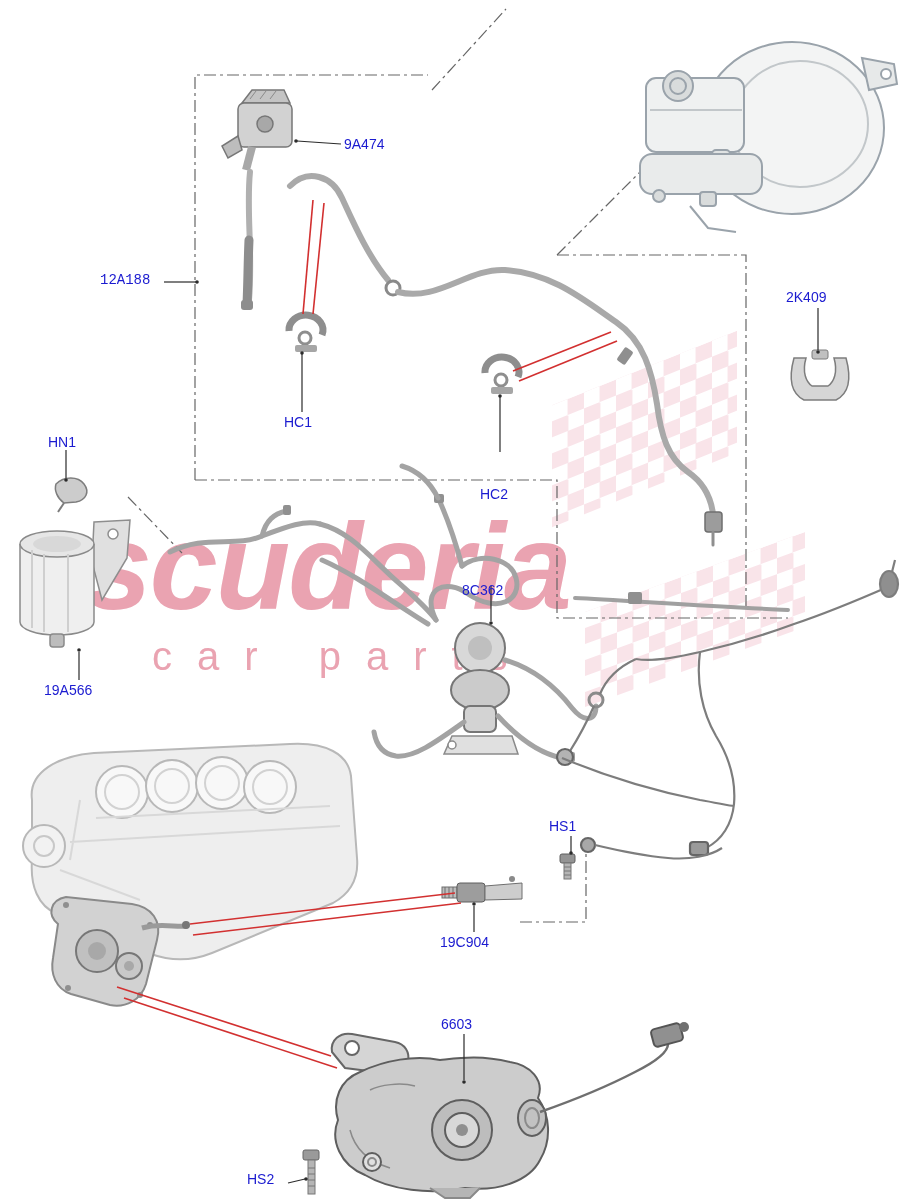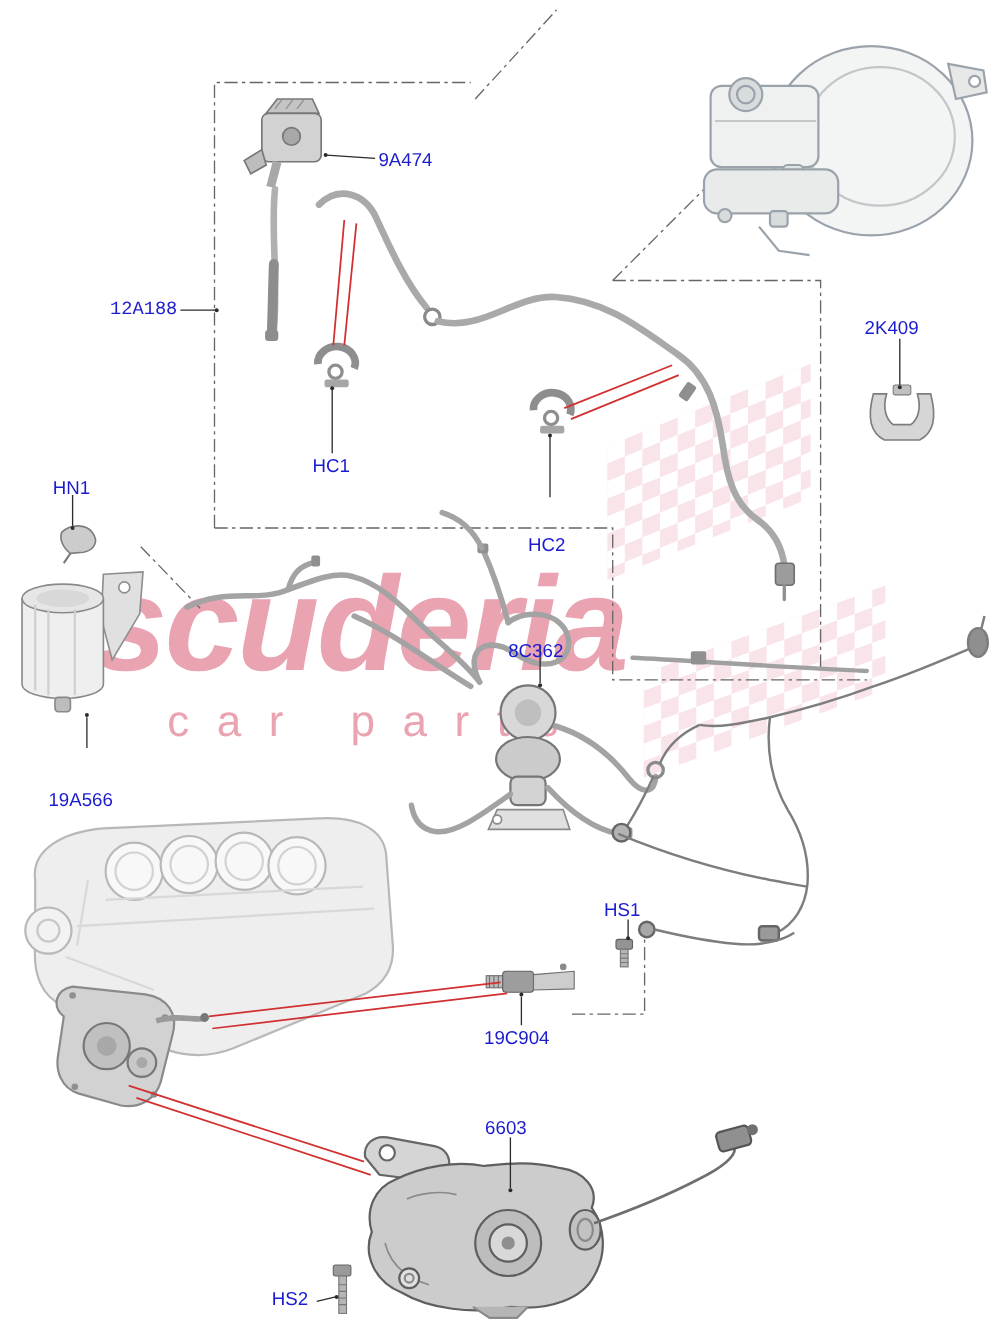--- a/index.html
+++ b/index.html
@@ -13,29 +13,29 @@
           letter-spacing:25px;font-family:"Liberation Sans",sans-serif;}
   .checker{position:absolute;opacity:.45;
            background-image:repeating-conic-gradient(#f2c2cf 0% 25%, rgba(255,255,255,0) 0% 50%);
            background-size:32px 32px;}
   .checker.c1{left:552px;top:368px;width:185px;height:122px;transform:skewY(-22deg);}
   .checker.c2{left:585px;top:572px;width:220px;height:95px;transform:skewY(-20deg);}
   
   svg.art{position:absolute;left:0;top:0;z-index:1;}
   
   .labels{position:absolute;left:0;top:0;width:100%;height:100%;z-index:2;}
-  .plabel{position:absolute;font-size:17px;color:#1b1bd0;white-space:nowrap;cursor:pointer;}
+  .plabel{position:absolute;font-size:14px;color:#1b1bd0;white-space:nowrap;cursor:pointer;}
   .l-9A474{left:344px;top:136px;}
   .l-12A188{left:100px;top:272px;font-family:Liberation Mono, monospace;}
   .l-2K409{left:786px;top:289px;}
   .l-HC1{left:284px;top:414px;}
   .l-HC2{left:480px;top:454px;margin-top:32px;}
   .l-HN1{left:48px;top:434px;text-align:center;}
   .l-8C362{left:462px;top:567px;margin-top:15px;}
-  .l-19A566{left:44px;top:682px;margin-top:36px;}
+  .l-19A566{left:44px;top:682px;}
   .l-HS1{left:549px;top:818px;}
   .l-19C904{left:440px;top:934px;}
   .l-6603{left:441px;top:1016px;}
   .l-HS2{left:247px;top:1171px;}
 </style>
 </head>
 <body>
 
 <div id="canvas">
 

